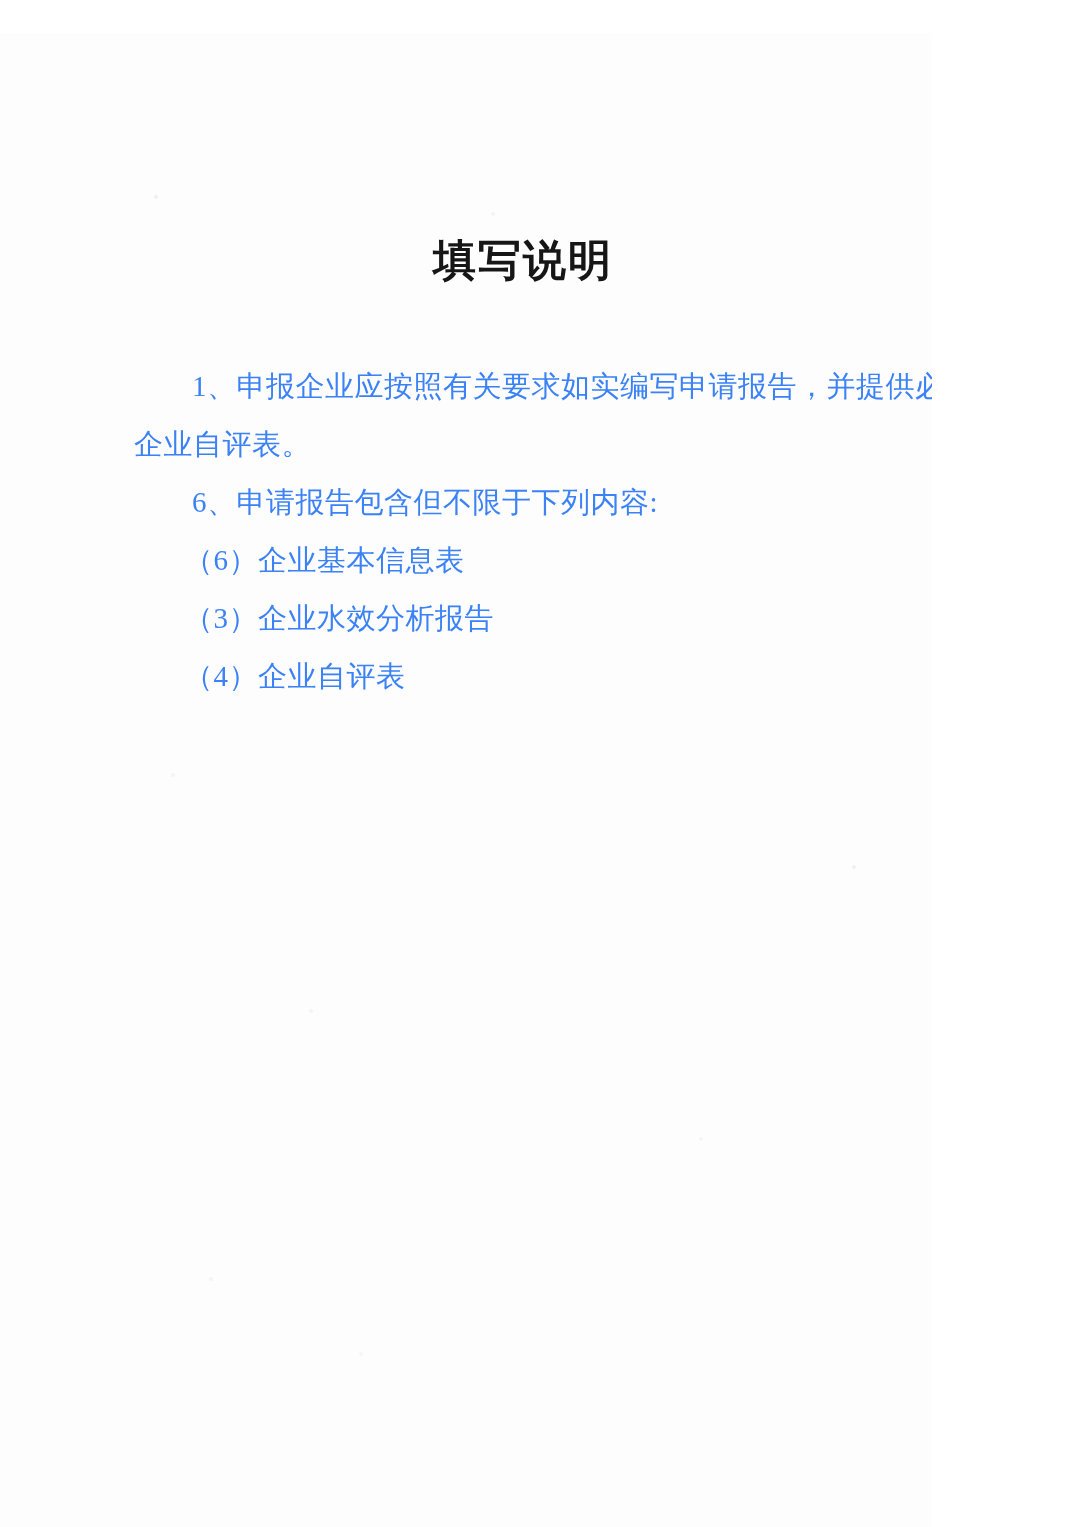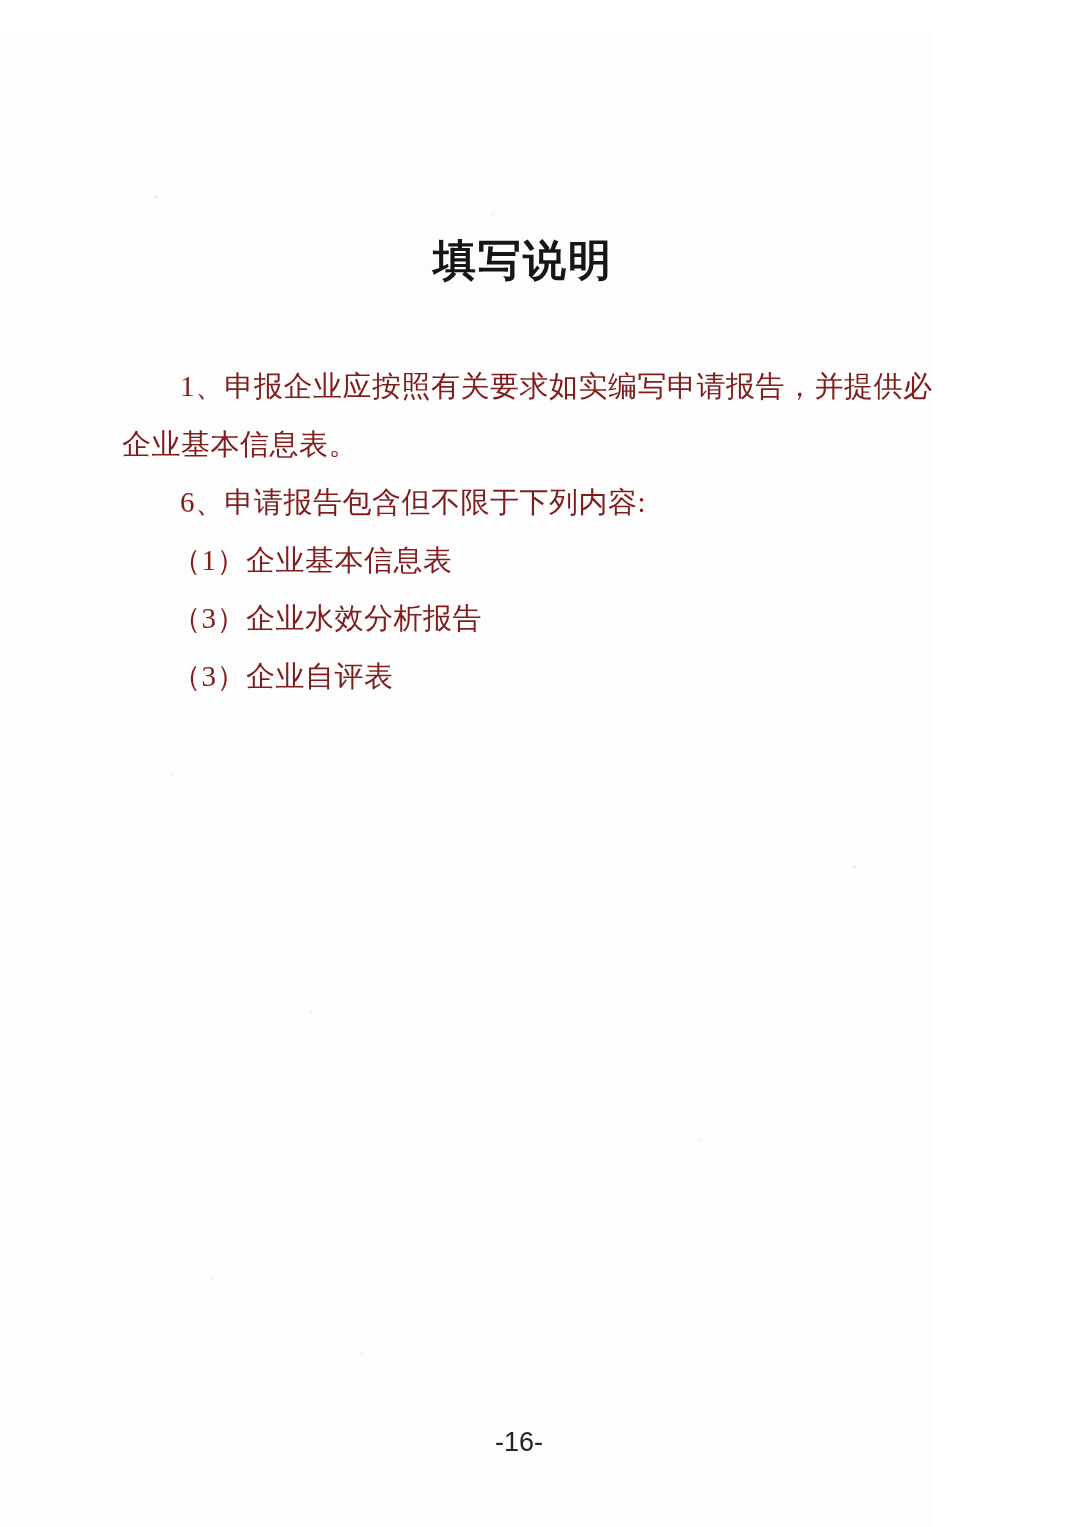--- a/index.html
+++ b/index.html
@@ -26,25 +26,25 @@
       text-align: center;
       font-family: "Liberation Sans", sans-serif;
       font-weight: 700;
       font-size: 43px;
       line-height: 1.1;
       letter-spacing: 2px;
       color: #161616;
     }
     .body {
       position: absolute;
-      left: 122px;
+      left: 134px;
       top: 324px;
       width: 810px;
       font-size: 29px;
-      color: #7f1d1d;
+      color: #3b82f6;
     }
     .line {
       margin: 0;
       height: 58px;
       line-height: 58px;
       white-space: nowrap;
       letter-spacing: 0.5px;
     }
     .indent {
       padding-left: 58px; 
@@ -85,24 +85,23 @@
   </style>
 </head>
 <body>
 
 <div class="page">
 
   <h1 class="title">填写说明</h1>
 
   <div class="body">
     <p class="line indent">1、申报企业应按照有关要求如实编写申请报告，并提供必</p>
-    <p class="line">企业基本信息表。</p>
+    <p class="line">企业自评表。</p>
     <p class="line indent">6、申请报告包含但不限于下列内容:</p>
-    <p class="line indent-paren">（1）企业基本信息表</p>
+    <p class="line indent-paren">（6）企业基本信息表</p>
     <p class="line indent-paren">（3）企业水效分析报告</p>
-    <p class="line indent-paren">（3）企业自评表</p>
+    <p class="line indent-paren">（4）企业自评表</p>
   </div>
 
-  <div class="page-number">-16-</div>
 
   <div class="scan-noise"></div>
 
 </div>
 
 </body></html>

